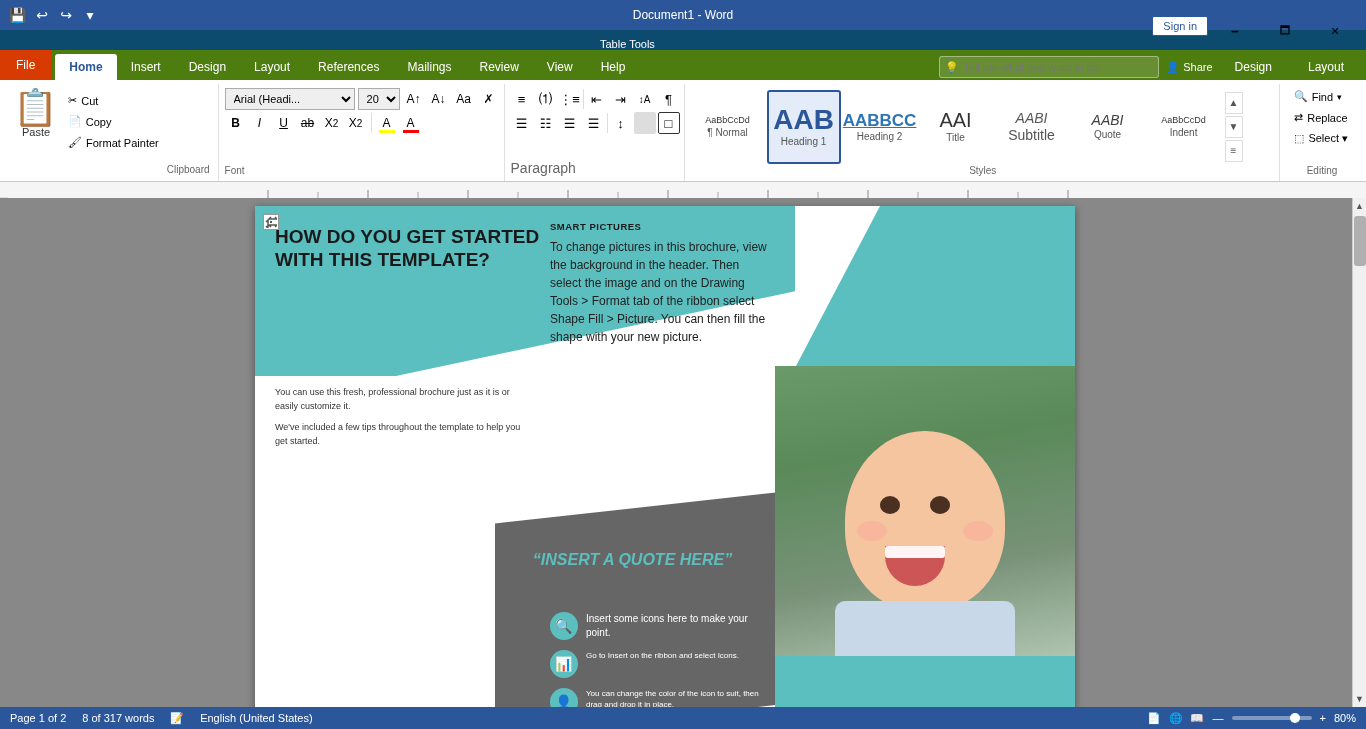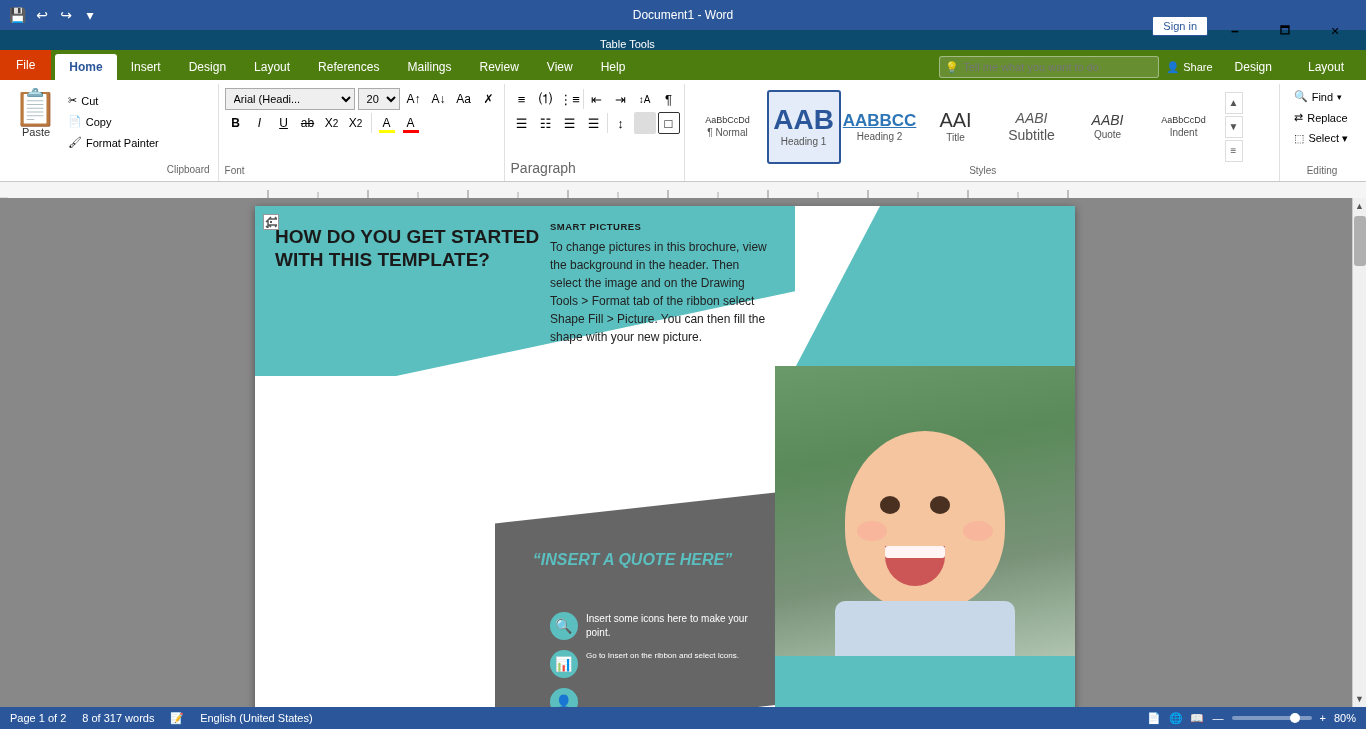--- a/index.html
+++ b/index.html
@@ -410,39 +410,44 @@
         <div style="position:absolute;top:120px;left:148px;width:30px;height:20px;border-radius:50%;background:rgba(255,150,150,0.3);"></div>
 
         <div style="position:absolute;top:200px;left:20px;width:180px;height:100px;background:#c8d8e8;border-radius:10px 10px 0 0;"></div>
       </div>
     </div>
 
     <div style="position:absolute;top:20px;left:20px;width:280px;z-index:5;">
       <div style="font-size:19px;font-weight:900;color:#1a1a1a;text-transform:uppercase;line-height:1.2;font-family:Arial,sans-serif;">HOW DO YOU GET STARTED WITH THIS TEMPLATE?</div>
     </div>
 
+    <div style="position:absolute;top:180px;left:20px;width:255px;z-index:5;">
+      <div style="font-size:9px;color:#333;line-height:1.5;margin-bottom:8px;">You can use this fresh, professional brochure just as it is or easily customize it.</div>
+      <div style="font-size:9px;color:#333;line-height:1.5;">We've included a few tips throughout the template to help you get started.</div>
+    </div>
 
     <div style="position:absolute;top:15px;left:295px;width:220px;z-index:5;">
       <div style="font-size:9.5px;font-weight:bold;color:#1a1a1a;text-transform:uppercase;margin-bottom:6px;letter-spacing:0.5px;">SMART PICTURES</div>
       <div style="font-size:12px;color:#222;line-height:1.5;">To change pictures in this brochure, view the background in the header. Then select the image and on the Drawing Tools &gt; Format tab of the ribbon select Shape Fill &gt; Picture. You can then fill the shape with your new picture.</div>
     </div>
 
     <div style="position:absolute;bottom:165px;left:255px;width:245px;z-index:5;font-size:16px;font-style:italic;color:#5cbfbf;text-align:center;font-weight:bold;line-height:1.3;">“INSERT A QUOTE HERE”</div>
 
     <div style="position:absolute;bottom:20px;left:295px;width:220px;z-index:6;display:flex;flex-direction:column;gap:10px;">
       <div style="display:flex;align-items:flex-start;gap:8px;">
         <div style="width:28px;height:28px;border-radius:50%;background:#5cbfbf;display:flex;align-items:center;justify-content:center;color:white;font-size:14px;flex-shrink:0;">🔍</div>
         <div style="font-size:10px;color:white;line-height:1.4;">Insert some icons here to make your point.</div>
       </div>
       <div style="display:flex;align-items:flex-start;gap:8px;">
         <div style="width:28px;height:28px;border-radius:50%;background:#5cbfbf;display:flex;align-items:center;justify-content:center;color:white;font-size:14px;flex-shrink:0;">📊</div>
         <div style="font-size:8px;color:white;line-height:1.4;">Go to Insert on the ribbon and select Icons.</div>
       </div>
       <div style="display:flex;align-items:flex-start;gap:8px;">
         <div style="width:28px;height:28px;border-radius:50%;background:#5cbfbf;display:flex;align-items:center;justify-content:center;color:white;font-size:14px;flex-shrink:0;">👤</div>
+        <div style="font-size:8px;color:white;line-height:1.4;">You can change the color of the icon to suit, then drag and drop it in place.</div>
       </div>
     </div>
   </div>
 
   <div style="flex:1;background:#888;"></div>
 
   <div style="width:14px;background:#f0f0f0;border-left:1px solid #ccc;position:absolute;right:0;top:0;bottom:0;display:flex;flex-direction:column;">
     <div style="height:16px;display:flex;align-items:center;justify-content:center;cursor:pointer;font-size:9px;color:#555;">▲</div>
     <div style="flex:1;position:relative;">
       <div style="width:12px;height:50px;background:#b0b0b0;border-radius:3px;margin:0 1px;position:absolute;top:2px;"></div>

